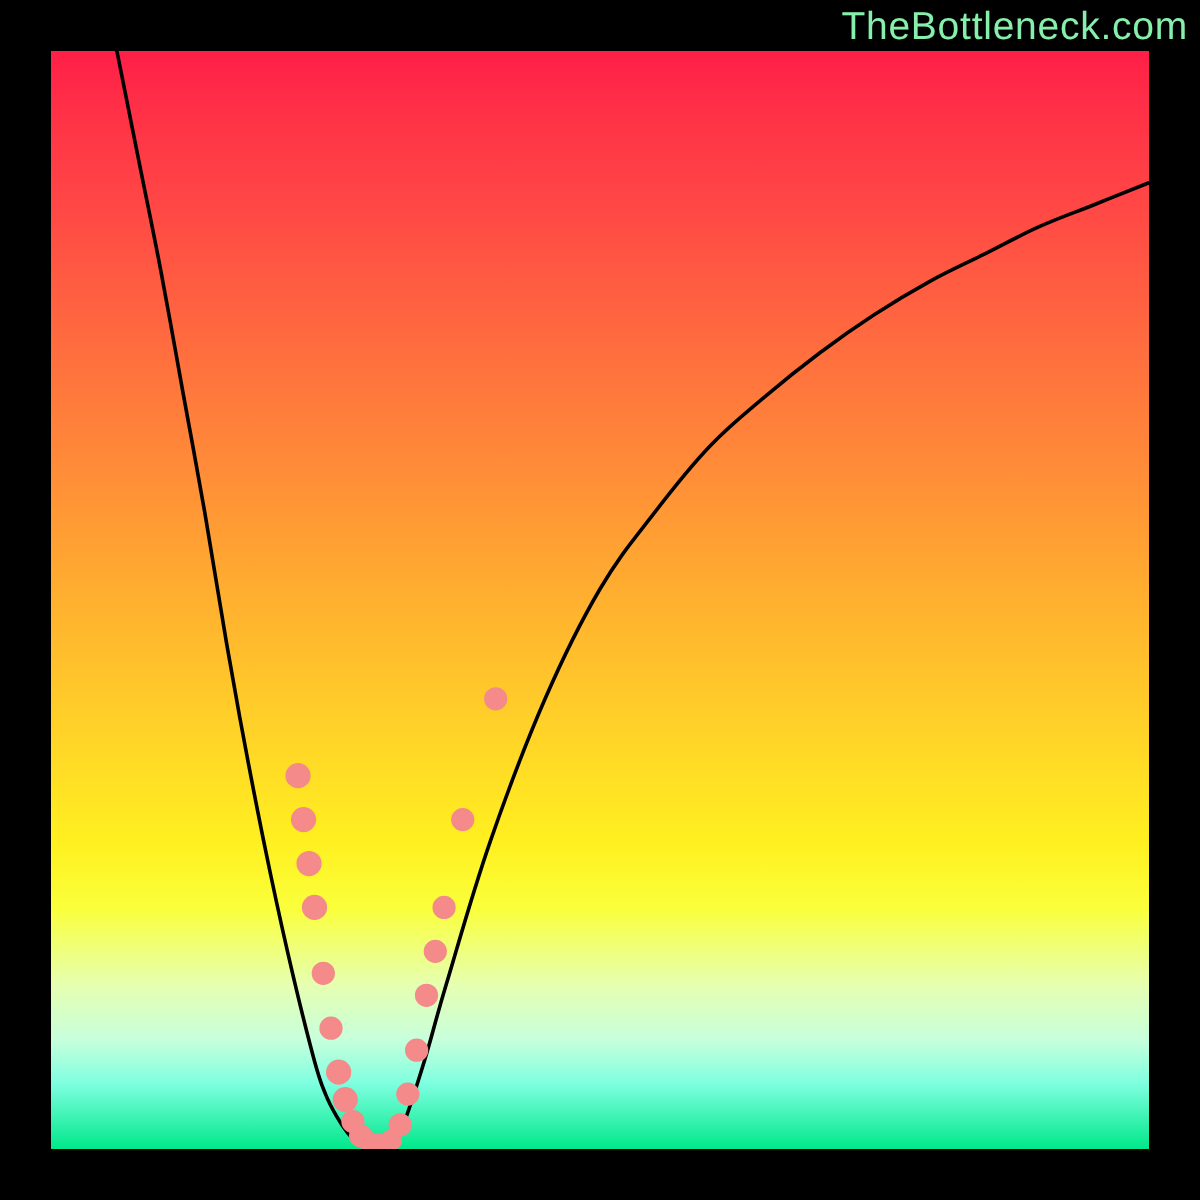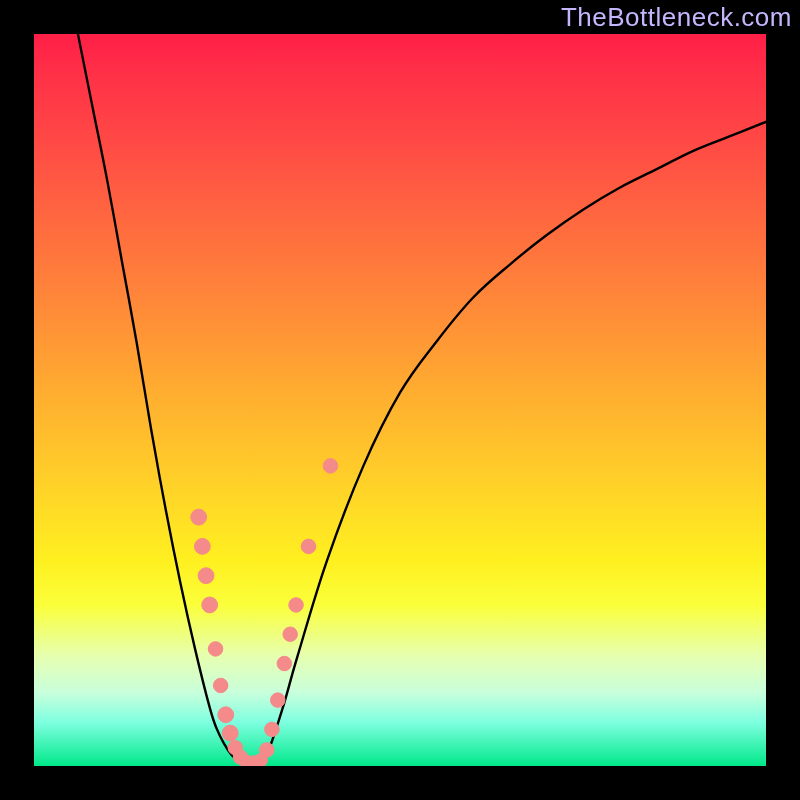--- a/index.html
+++ b/index.html
@@ -47,21 +47,21 @@
     position: absolute;
     top: 0;
     left: 0;
     width: 732px;
     height: 732px;
   }
   .watermark {
     position: absolute;
     top: 2px;
     right: 8px;
-    color: #c4b5fd;
+    color: #86efac;
     font-size: 26px;
     font-weight: 400;
     letter-spacing: 0.5px;
   }
 </style>
 </head>
 <body>
 
 <div class="frame">
   <div class="plot">

